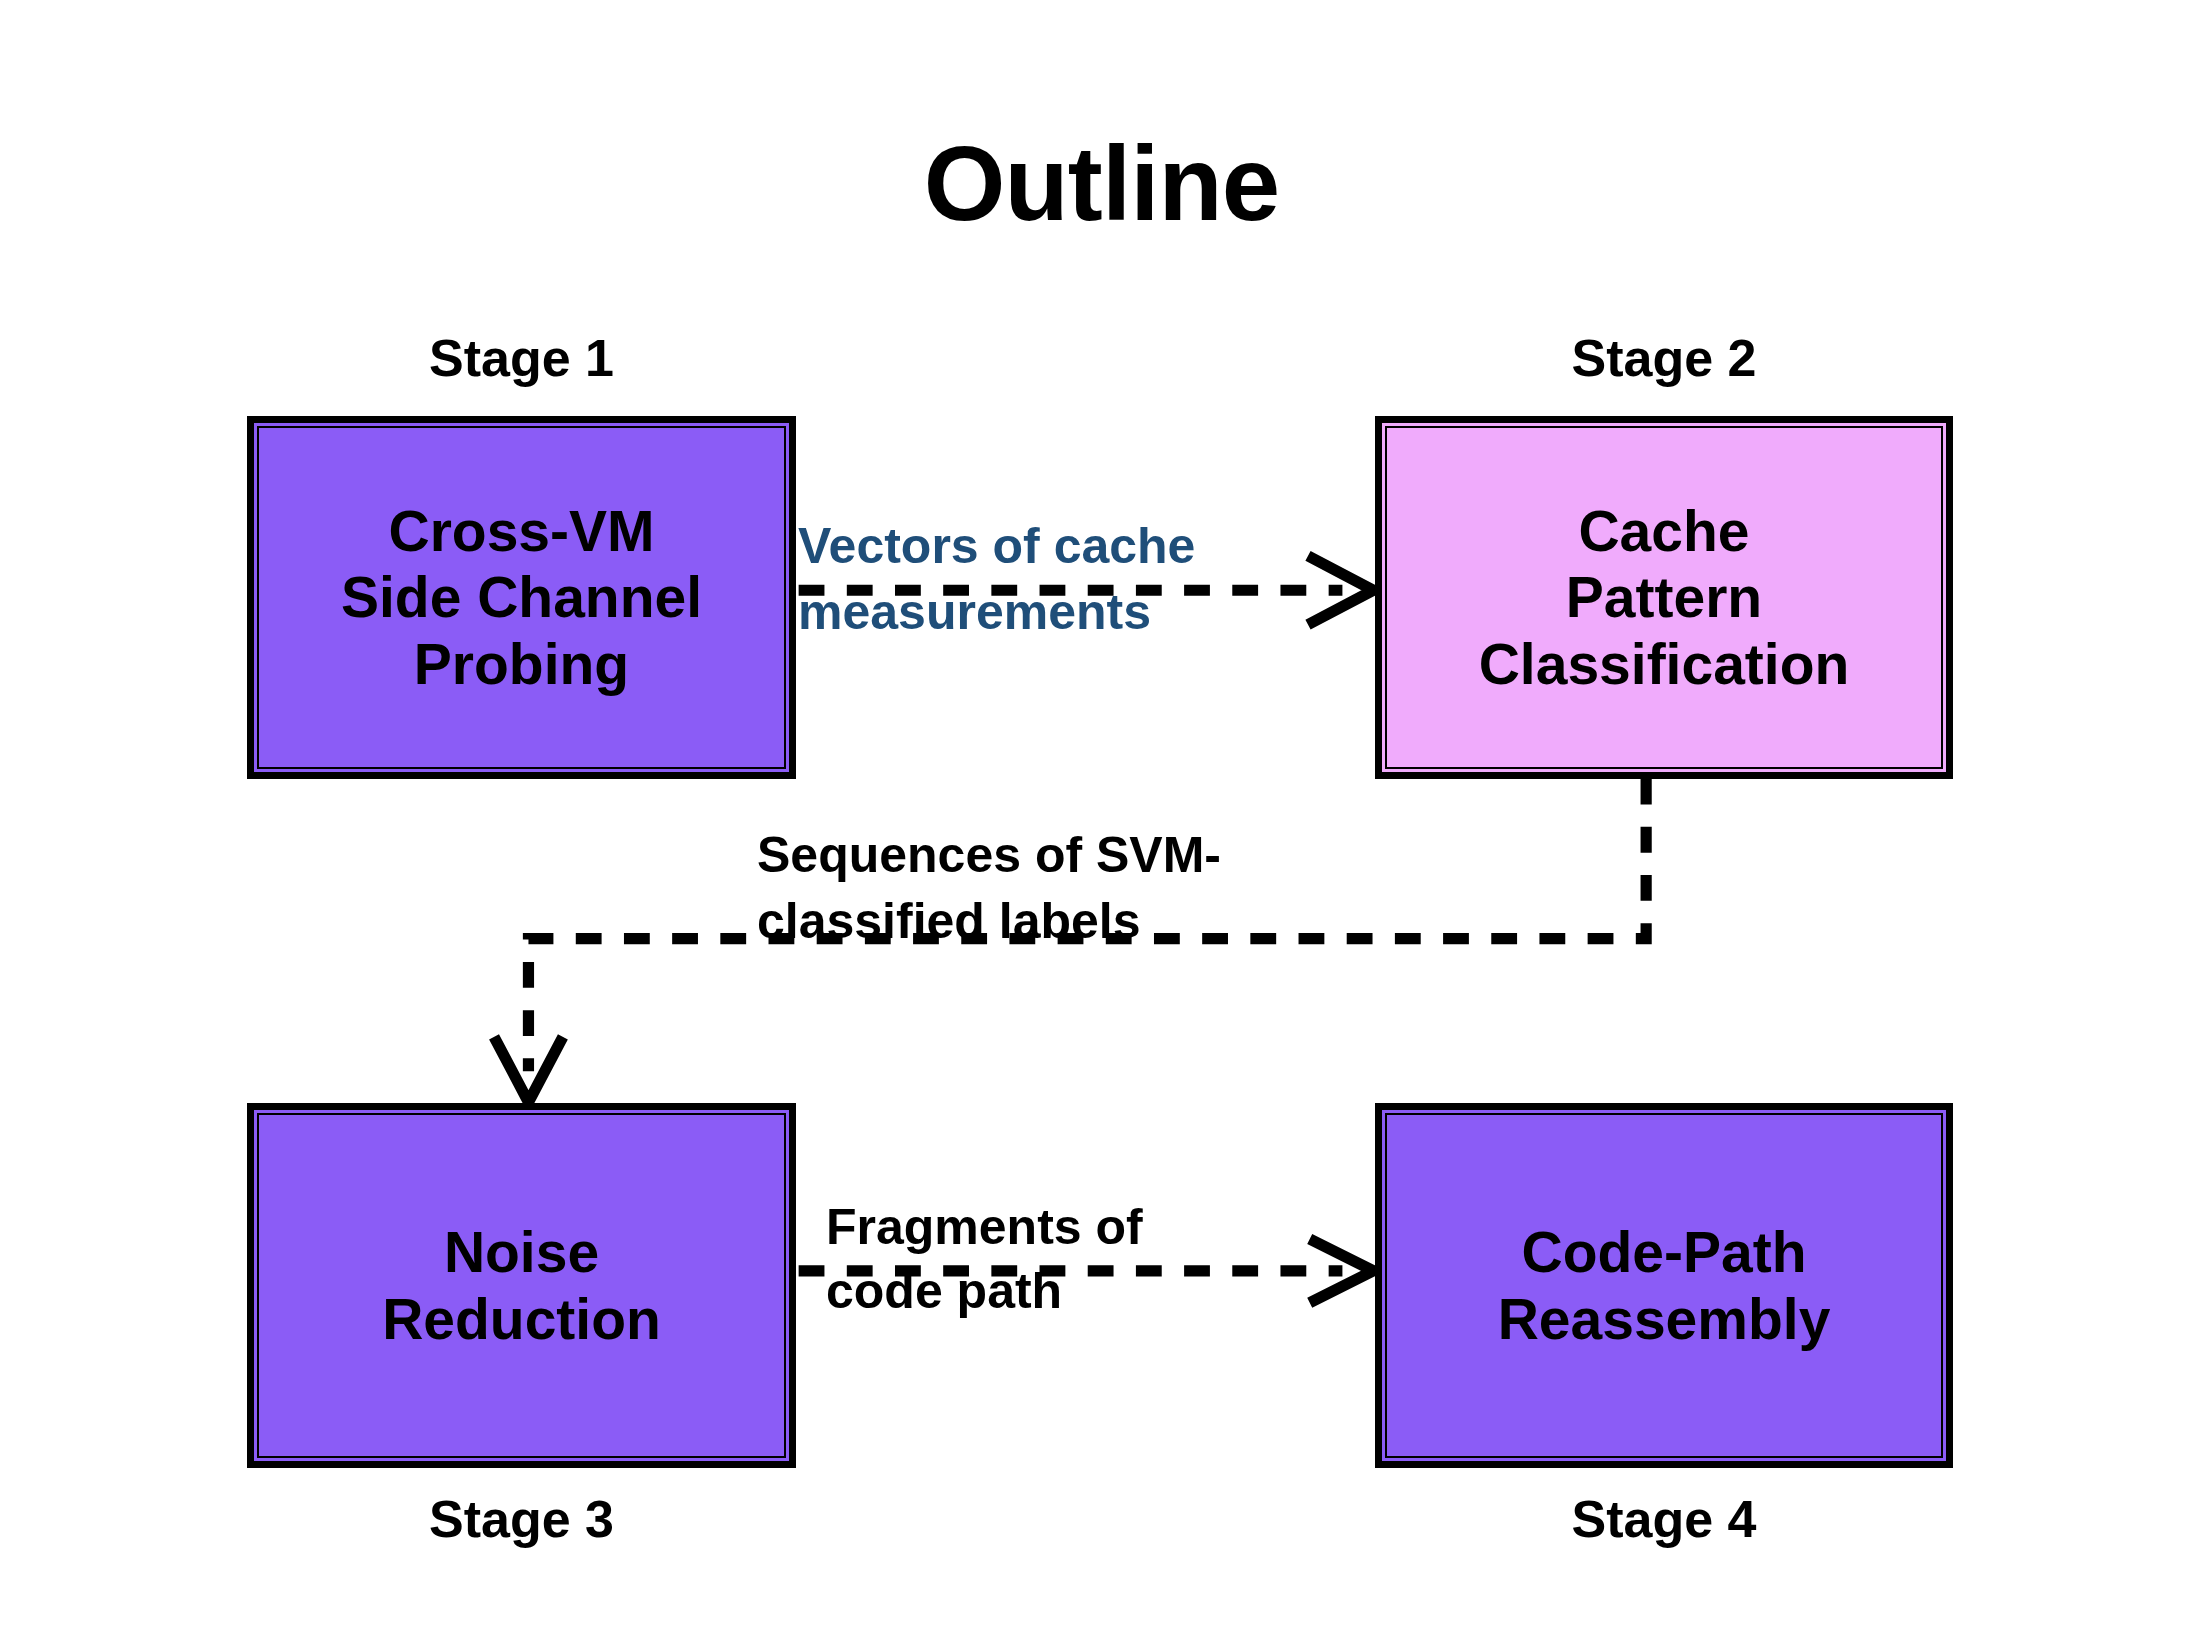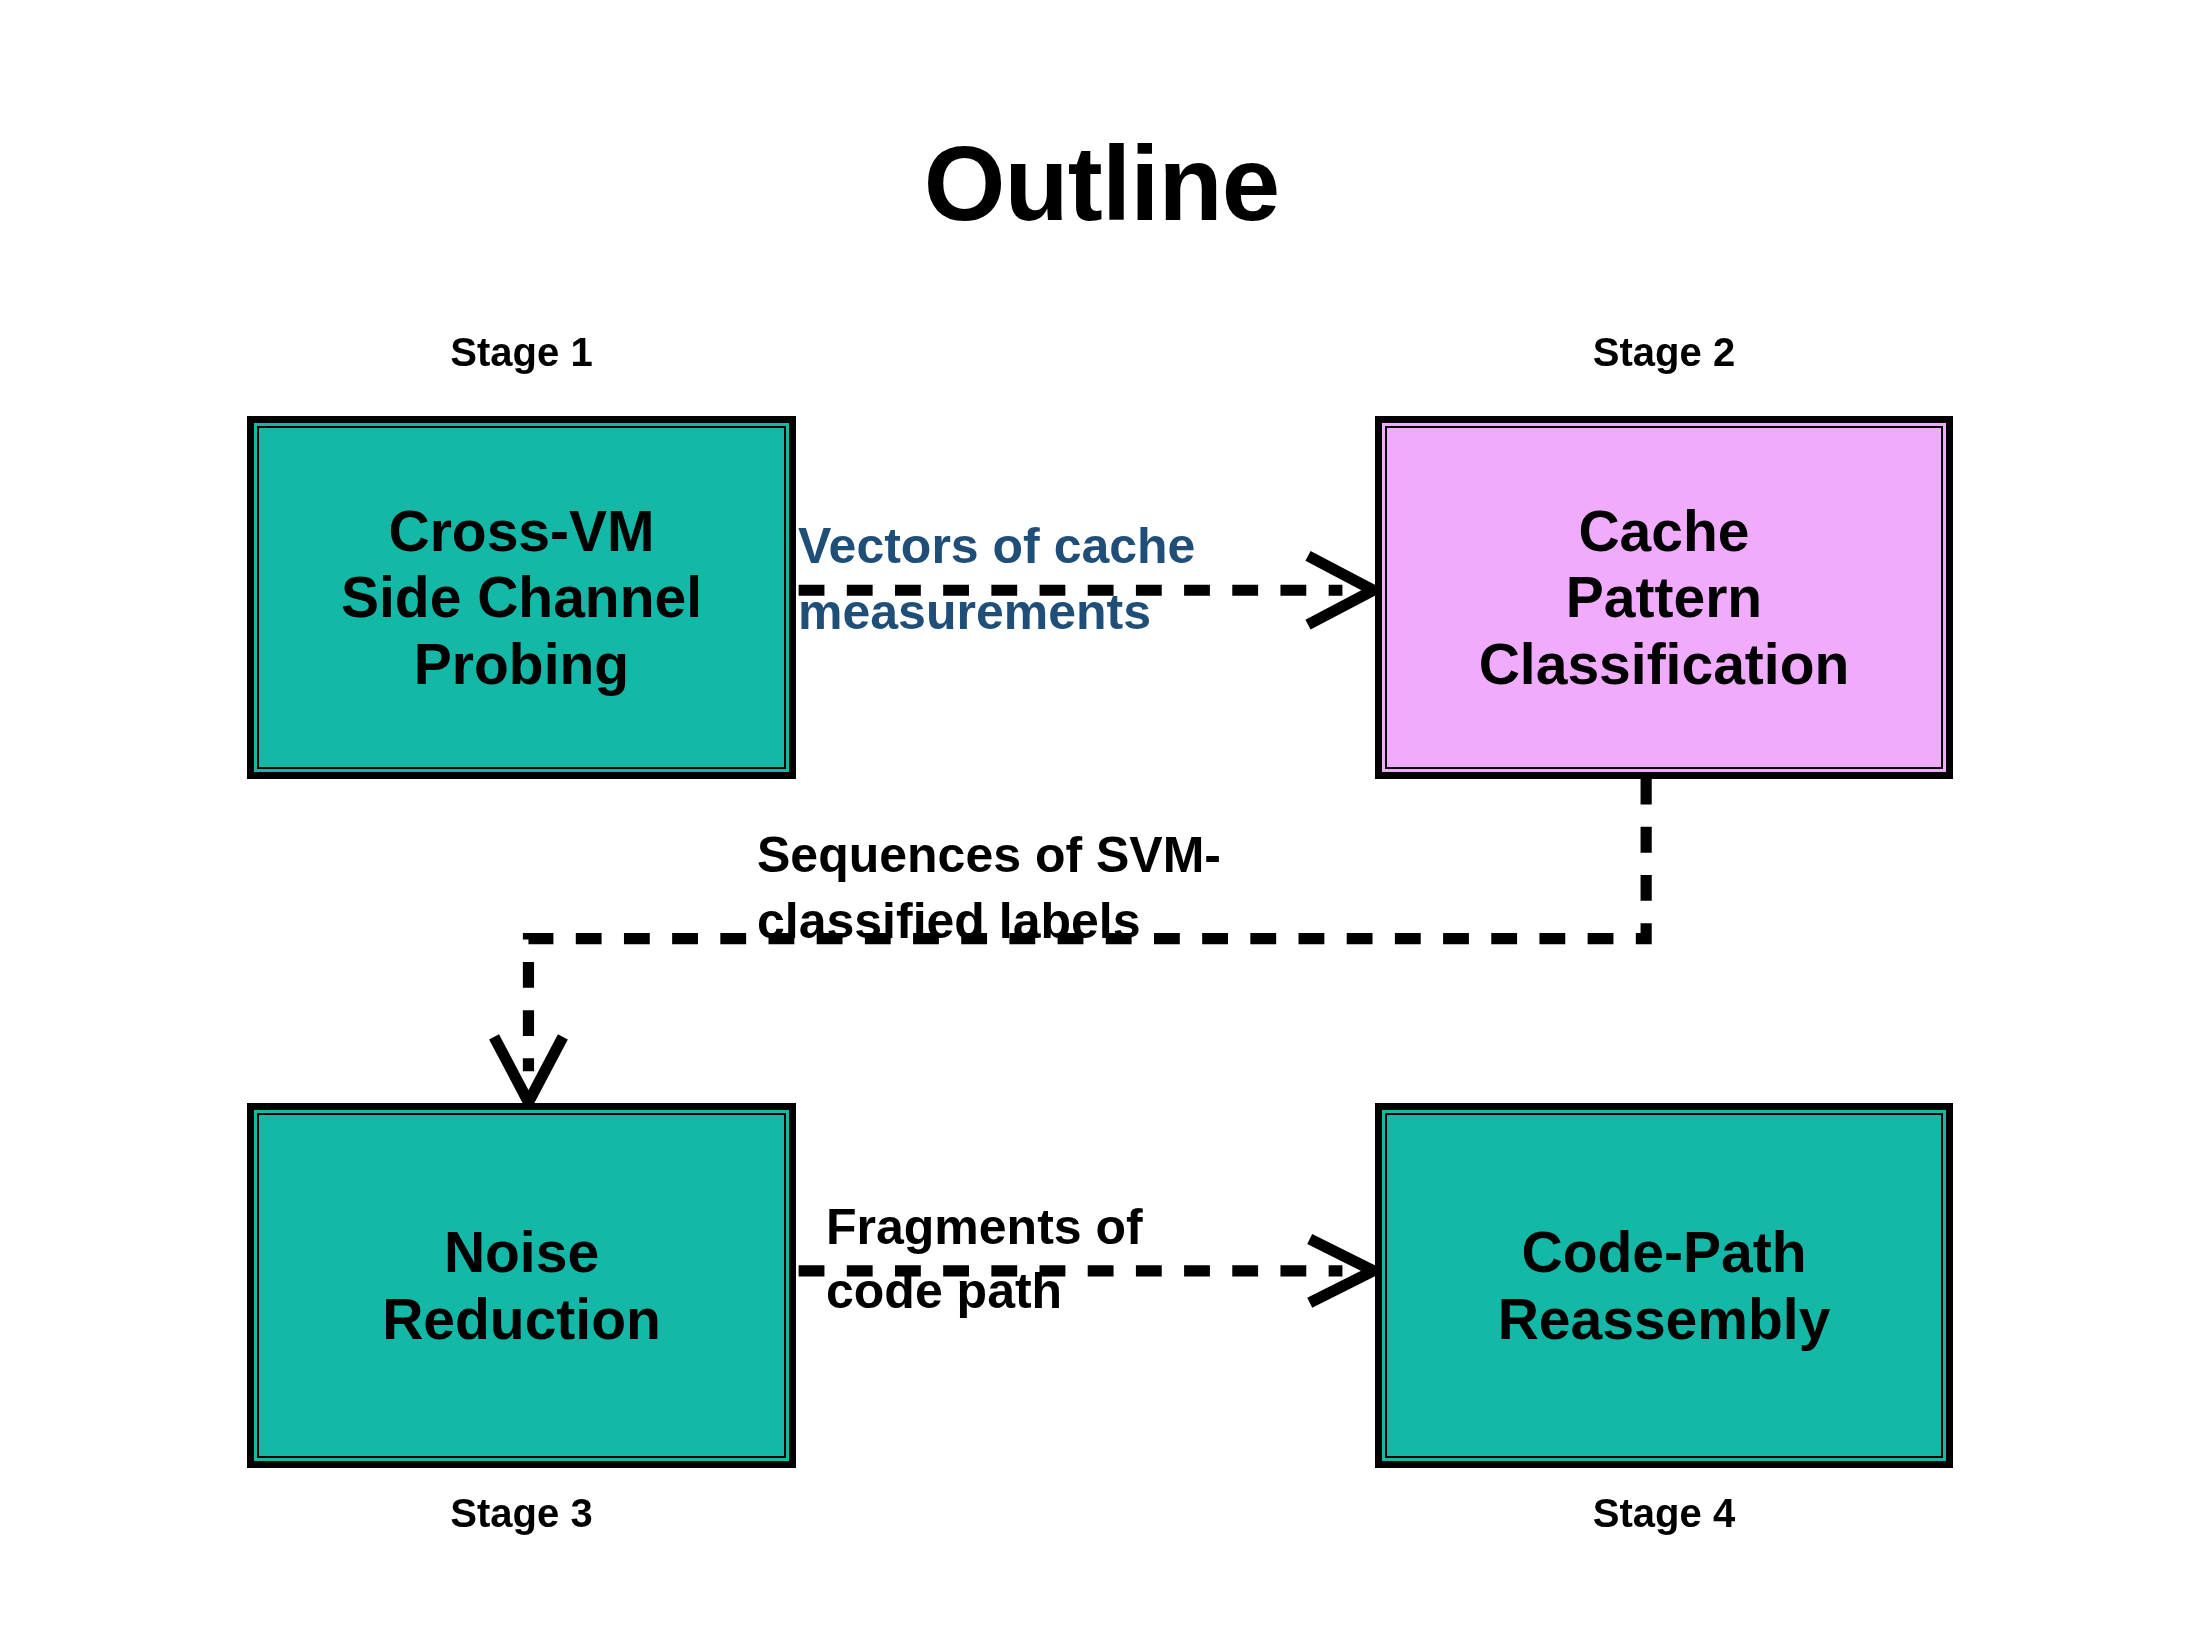--- a/index.html
+++ b/index.html
@@ -28,33 +28,33 @@
     font-weight: bold;
     letter-spacing: -0.9px;
     color: #000000;
     line-height: 1;
   }
 
   
   .stage-label {
     position: absolute;
     text-align: center;
-    font-size: 40px;
+    font-size: 52px;
     font-weight: bold;
     color: #000000;
     line-height: 1;
     white-space: nowrap;
   }
 
   
   .pbox {
     position: absolute;
     box-sizing: border-box;
     border: 7.7px solid #000000;
-    background: #14b8a6;
+    background: #8b5cf6;
     padding: 3.4px;
   }
   .pbox-inner {
     box-sizing: border-box;
     width: 100%;
     height: 100%;
     border: 2.6px solid #000000;
     background: inherit;
     display: flex;
     flex-direction: column;

